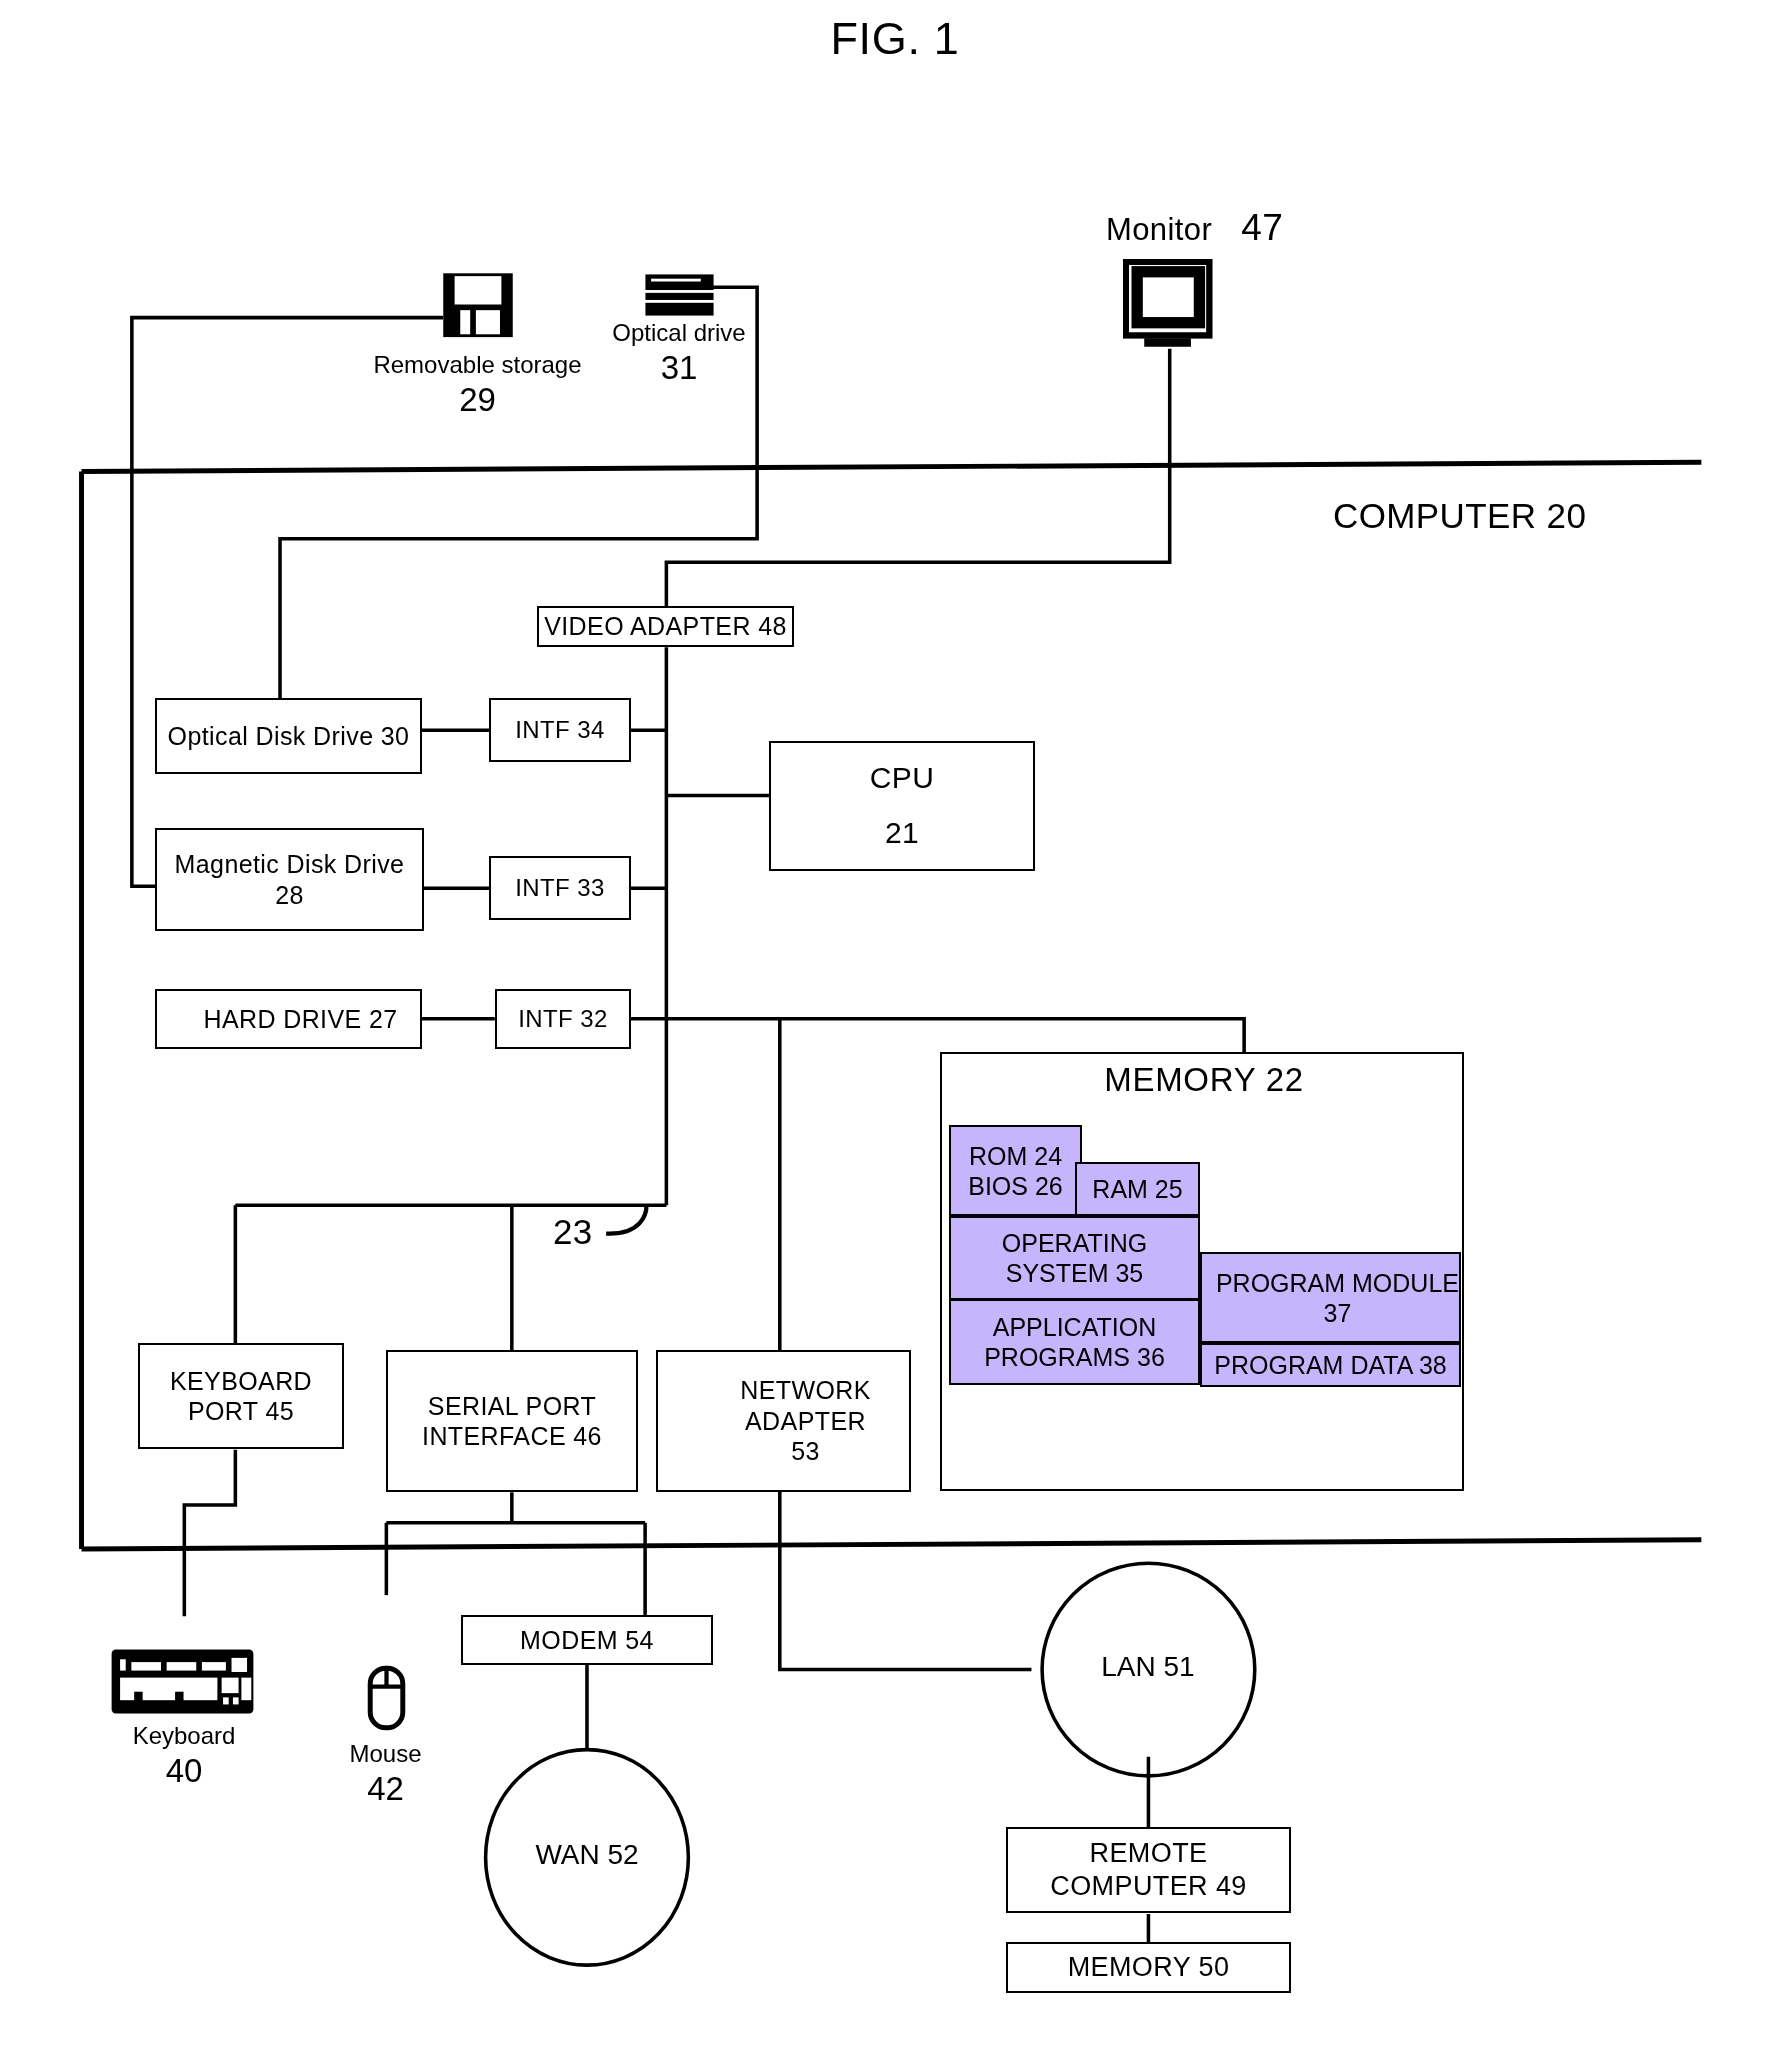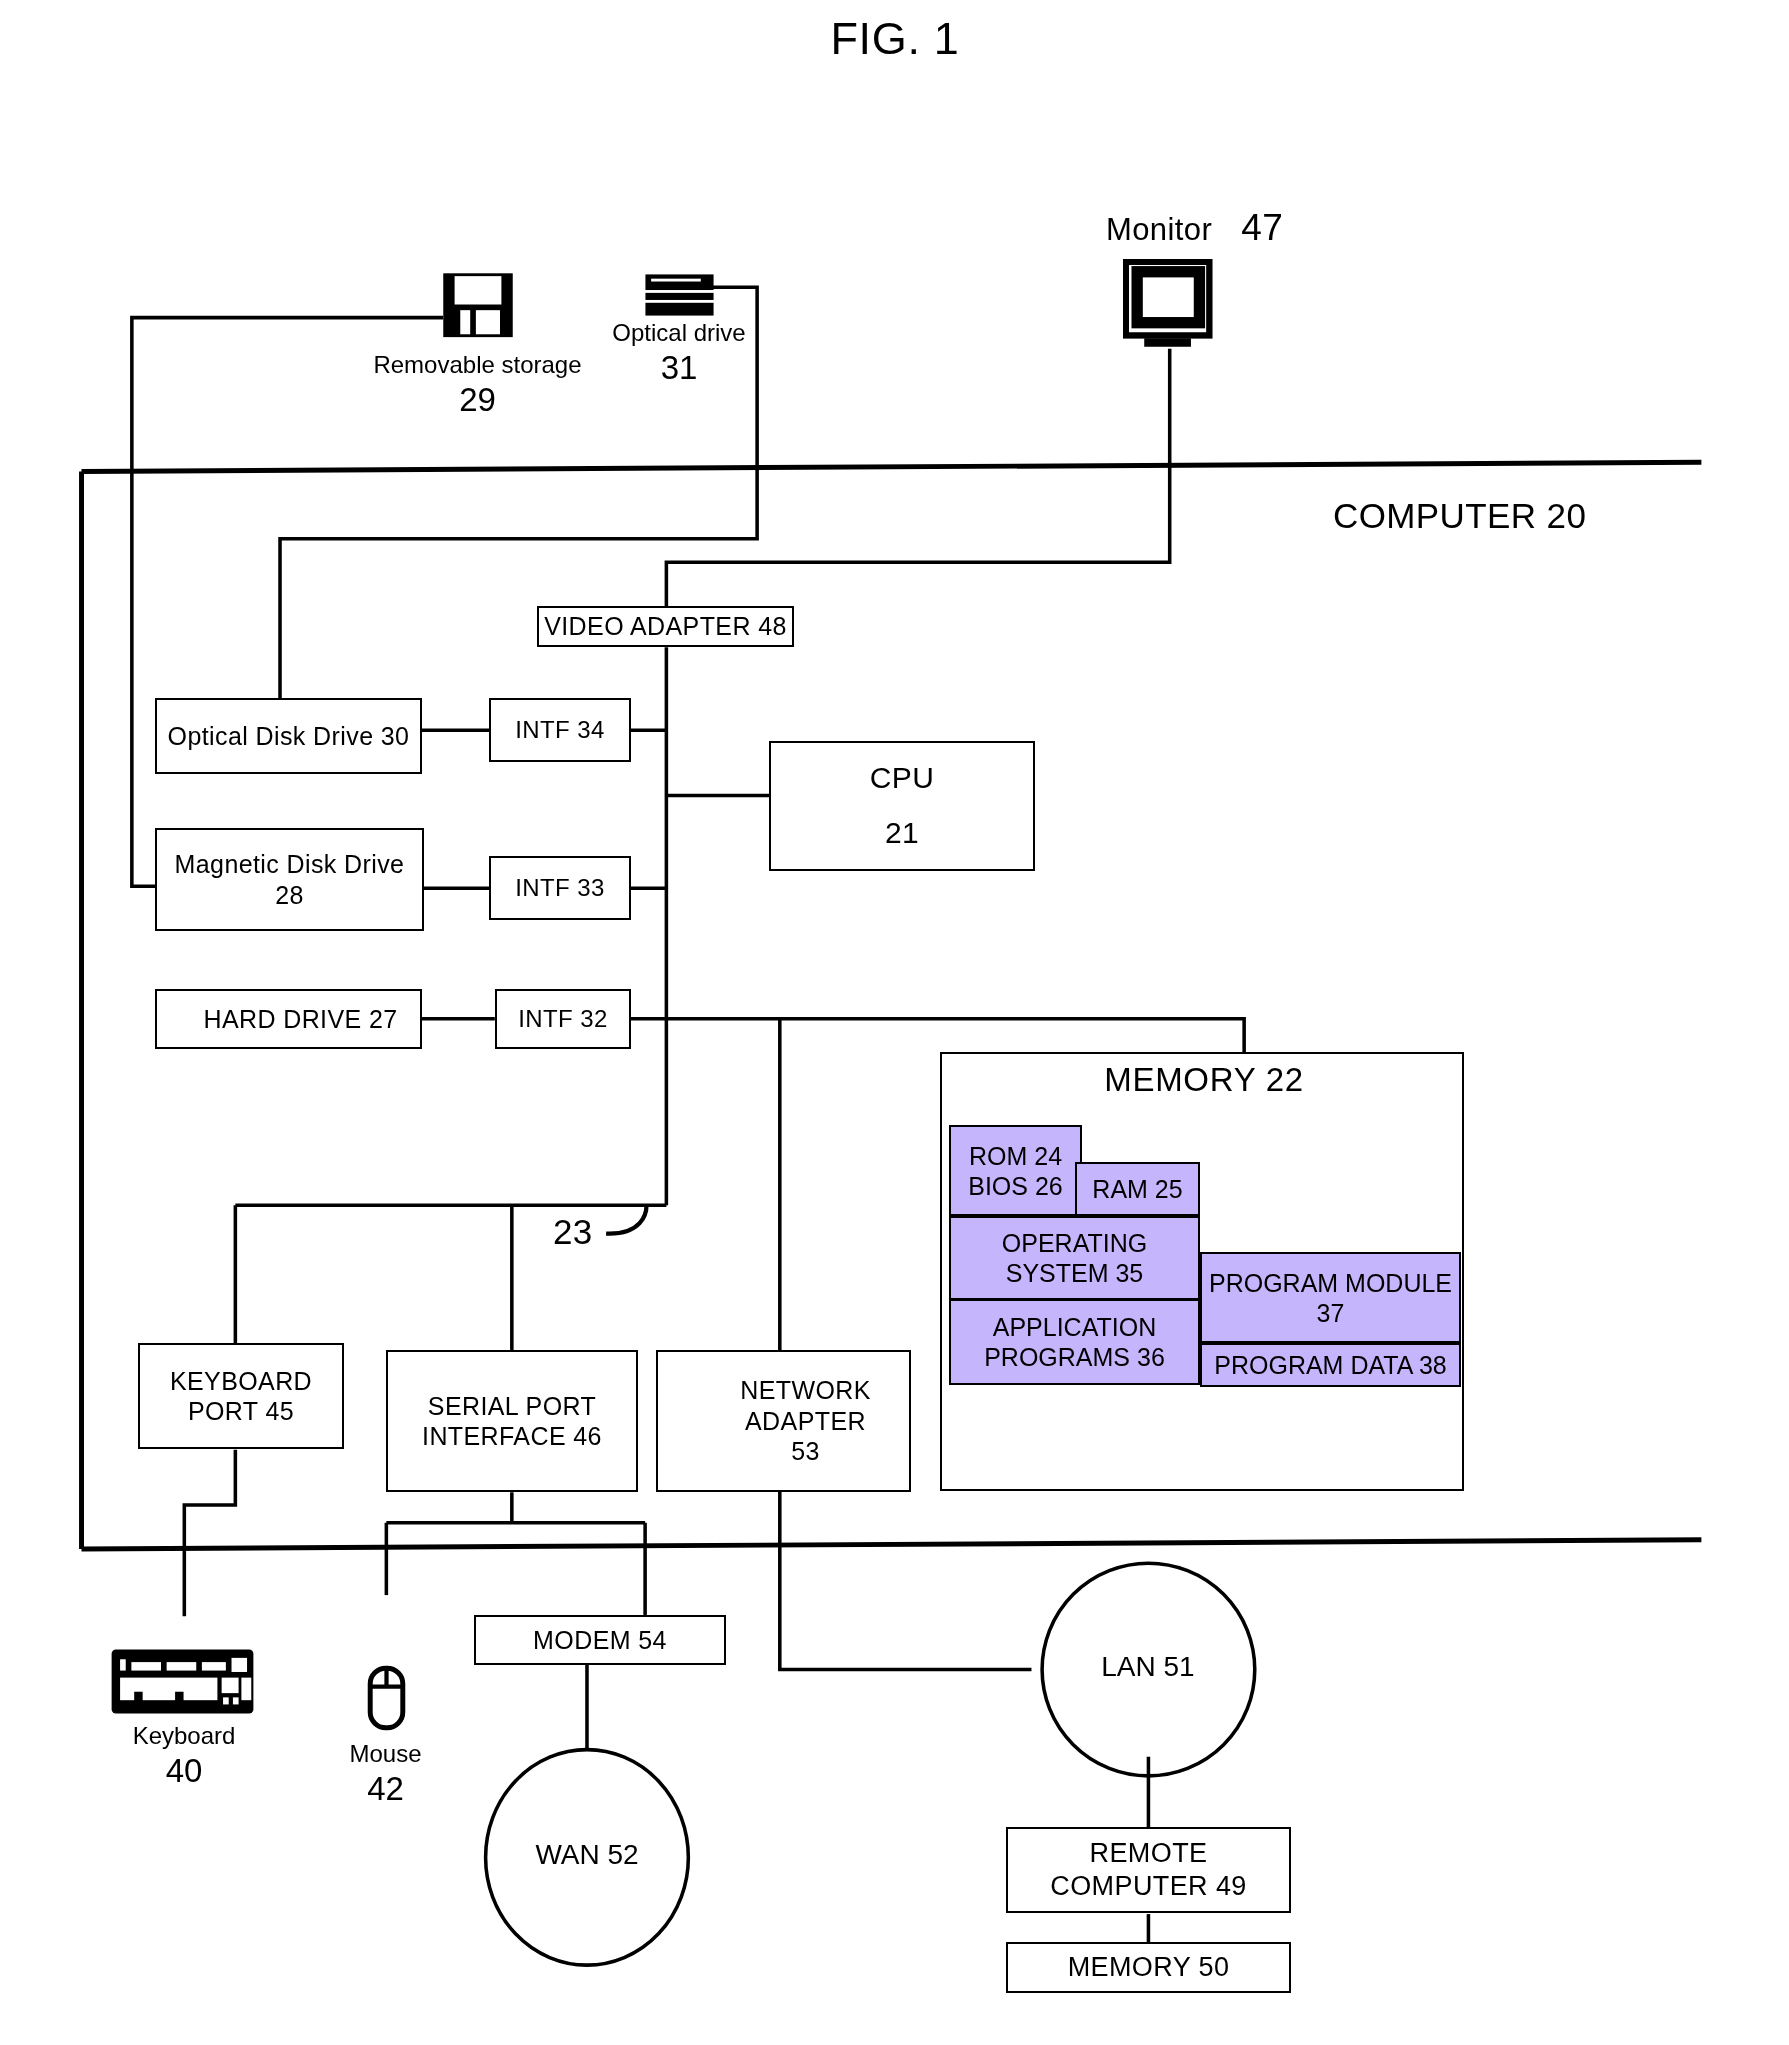--- a/index.html
+++ b/index.html
@@ -310,31 +310,31 @@
       </div>
     </div>
 
     <div class="mbox" style="left:7px; top:245px; width:251px; height:86px;">
       <div>
         <div>APPLICATION</div>
         <div>PROGRAMS  36</div>
       </div>
     </div>
 
-    <div class="mbox" style="left:258px; top:198px; width:261px; height:91px;">
+    <div class="mbox" style="left:258px; top:198px; width:261px; height:91px;justify-content:flex-end;">
       <div>
         <div>PROGRAM MODULE</div>
         <div>37</div>
       </div>
     </div>
 
     <div class="mbox" style="left:258px; top:289px; width:261px; height:44px;">PROGRAM DATA  38</div>
   </div>
 
-  <div class="box" style="left:461px; top:1615px; width:252px; height:50px;margin-left:13px;">MODEM  54</div>
+  <div class="box" style="left:461px; top:1615px; width:252px; height:50px;">MODEM  54</div>
 
   <div class="oval-lbl" style="left:509px; top:1839px; width:156px;">WAN 52</div>
 
   <div class="oval-lbl" style="left:1070px; top:1651px; width:156px;">LAN  51</div>
 
   <div class="box" style="left:1006px; top:1827px; width:285px; height:86px; font-size:27px;">
     <div>
       <div>REMOTE</div>
       <div>COMPUTER  49</div>
     </div>

